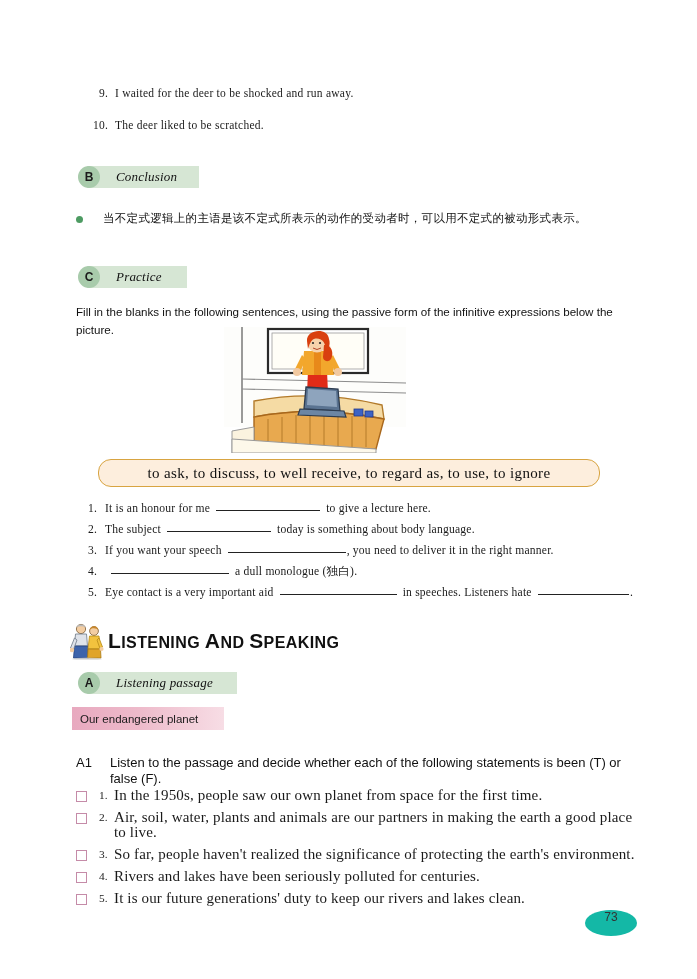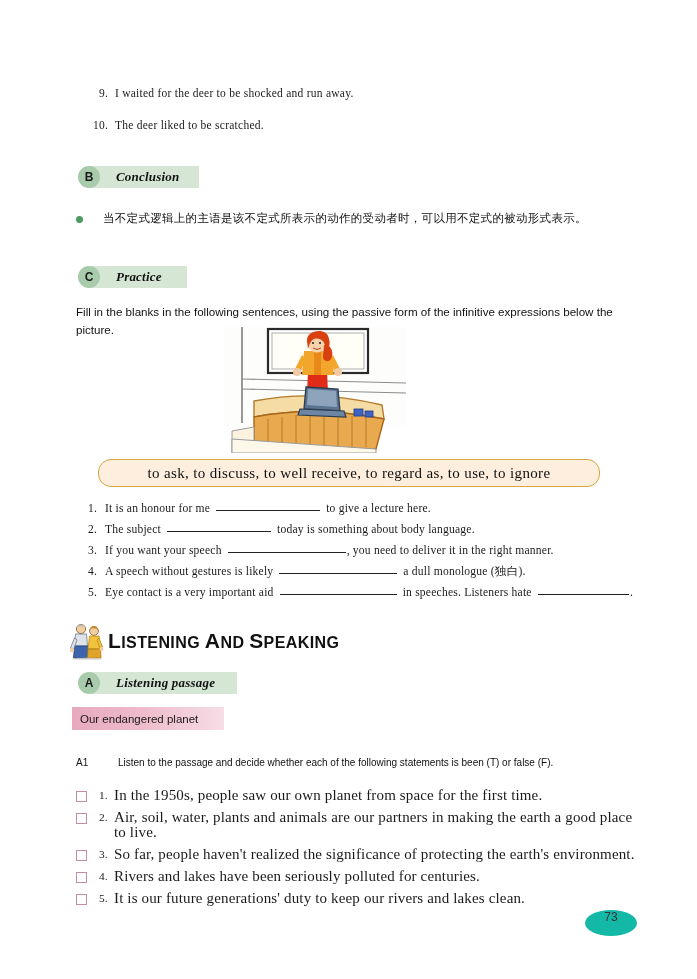--- a/index.html
+++ b/index.html
@@ -72,21 +72,21 @@
     font-weight: bold;
     font-size: 12px;
     color: #1a1a1a;
   }
   .badge .label {
     position: relative;
     z-index: 2;
     margin-left: 16px;
     font-family: "Liberation Serif", serif;
     font-style: italic;
-    font-weight: bold;
+    font-weight: normal;
     font-size: 13px;
     letter-spacing: .2px;
     color: #111;
   }
 
   
   .cn-rule {
     position: absolute;
     left: 76px;
     top: 210px;
@@ -223,24 +223,23 @@
   }
 
   
   .a1 {
     position: absolute;
     left: 76px;
     top: 755px;
     width: 570px;
     display: flex;
     font-family: "Liberation Sans", sans-serif;
-    font-size: 10px;
+    font-size: 13px;
     line-height: 16px;
     color: #111;
-    gap: 8px;
   }
   .a1 .tag { width: 34px; flex: 0 0 auto; }
 
   
   .tf-list {
     position: absolute;
     left: 76px;
     top: 788px;
     width: 570px;
   }
@@ -410,21 +409,20 @@
 
     <div class="row">
       <span class="num">3.</span>
       <span>If you want your speech</span>
       <span class="blank b-lg" style="margin:0 1px 0 6px;"></span>
       <span>, you need to deliver it in the right manner.</span>
     </div>
 
     <div class="row">
       <span class="num">4.</span>
-      <span>A speech without gestures is likely</span>
       <span class="blank b-lg" style="margin:0 6px;"></span>
       <span>a dull monologue (独白).</span>
     </div>
 
     <div class="row">
       <span class="num">5.</span>
       <span>Eye contact is a very important aid</span>
       <span class="blank b-lg" style="margin:0 6px;"></span>
       <span>in speeches. Listeners hate</span>
       <span class="blank b-sm" style="margin:0 1px 0 6px;"></span>

